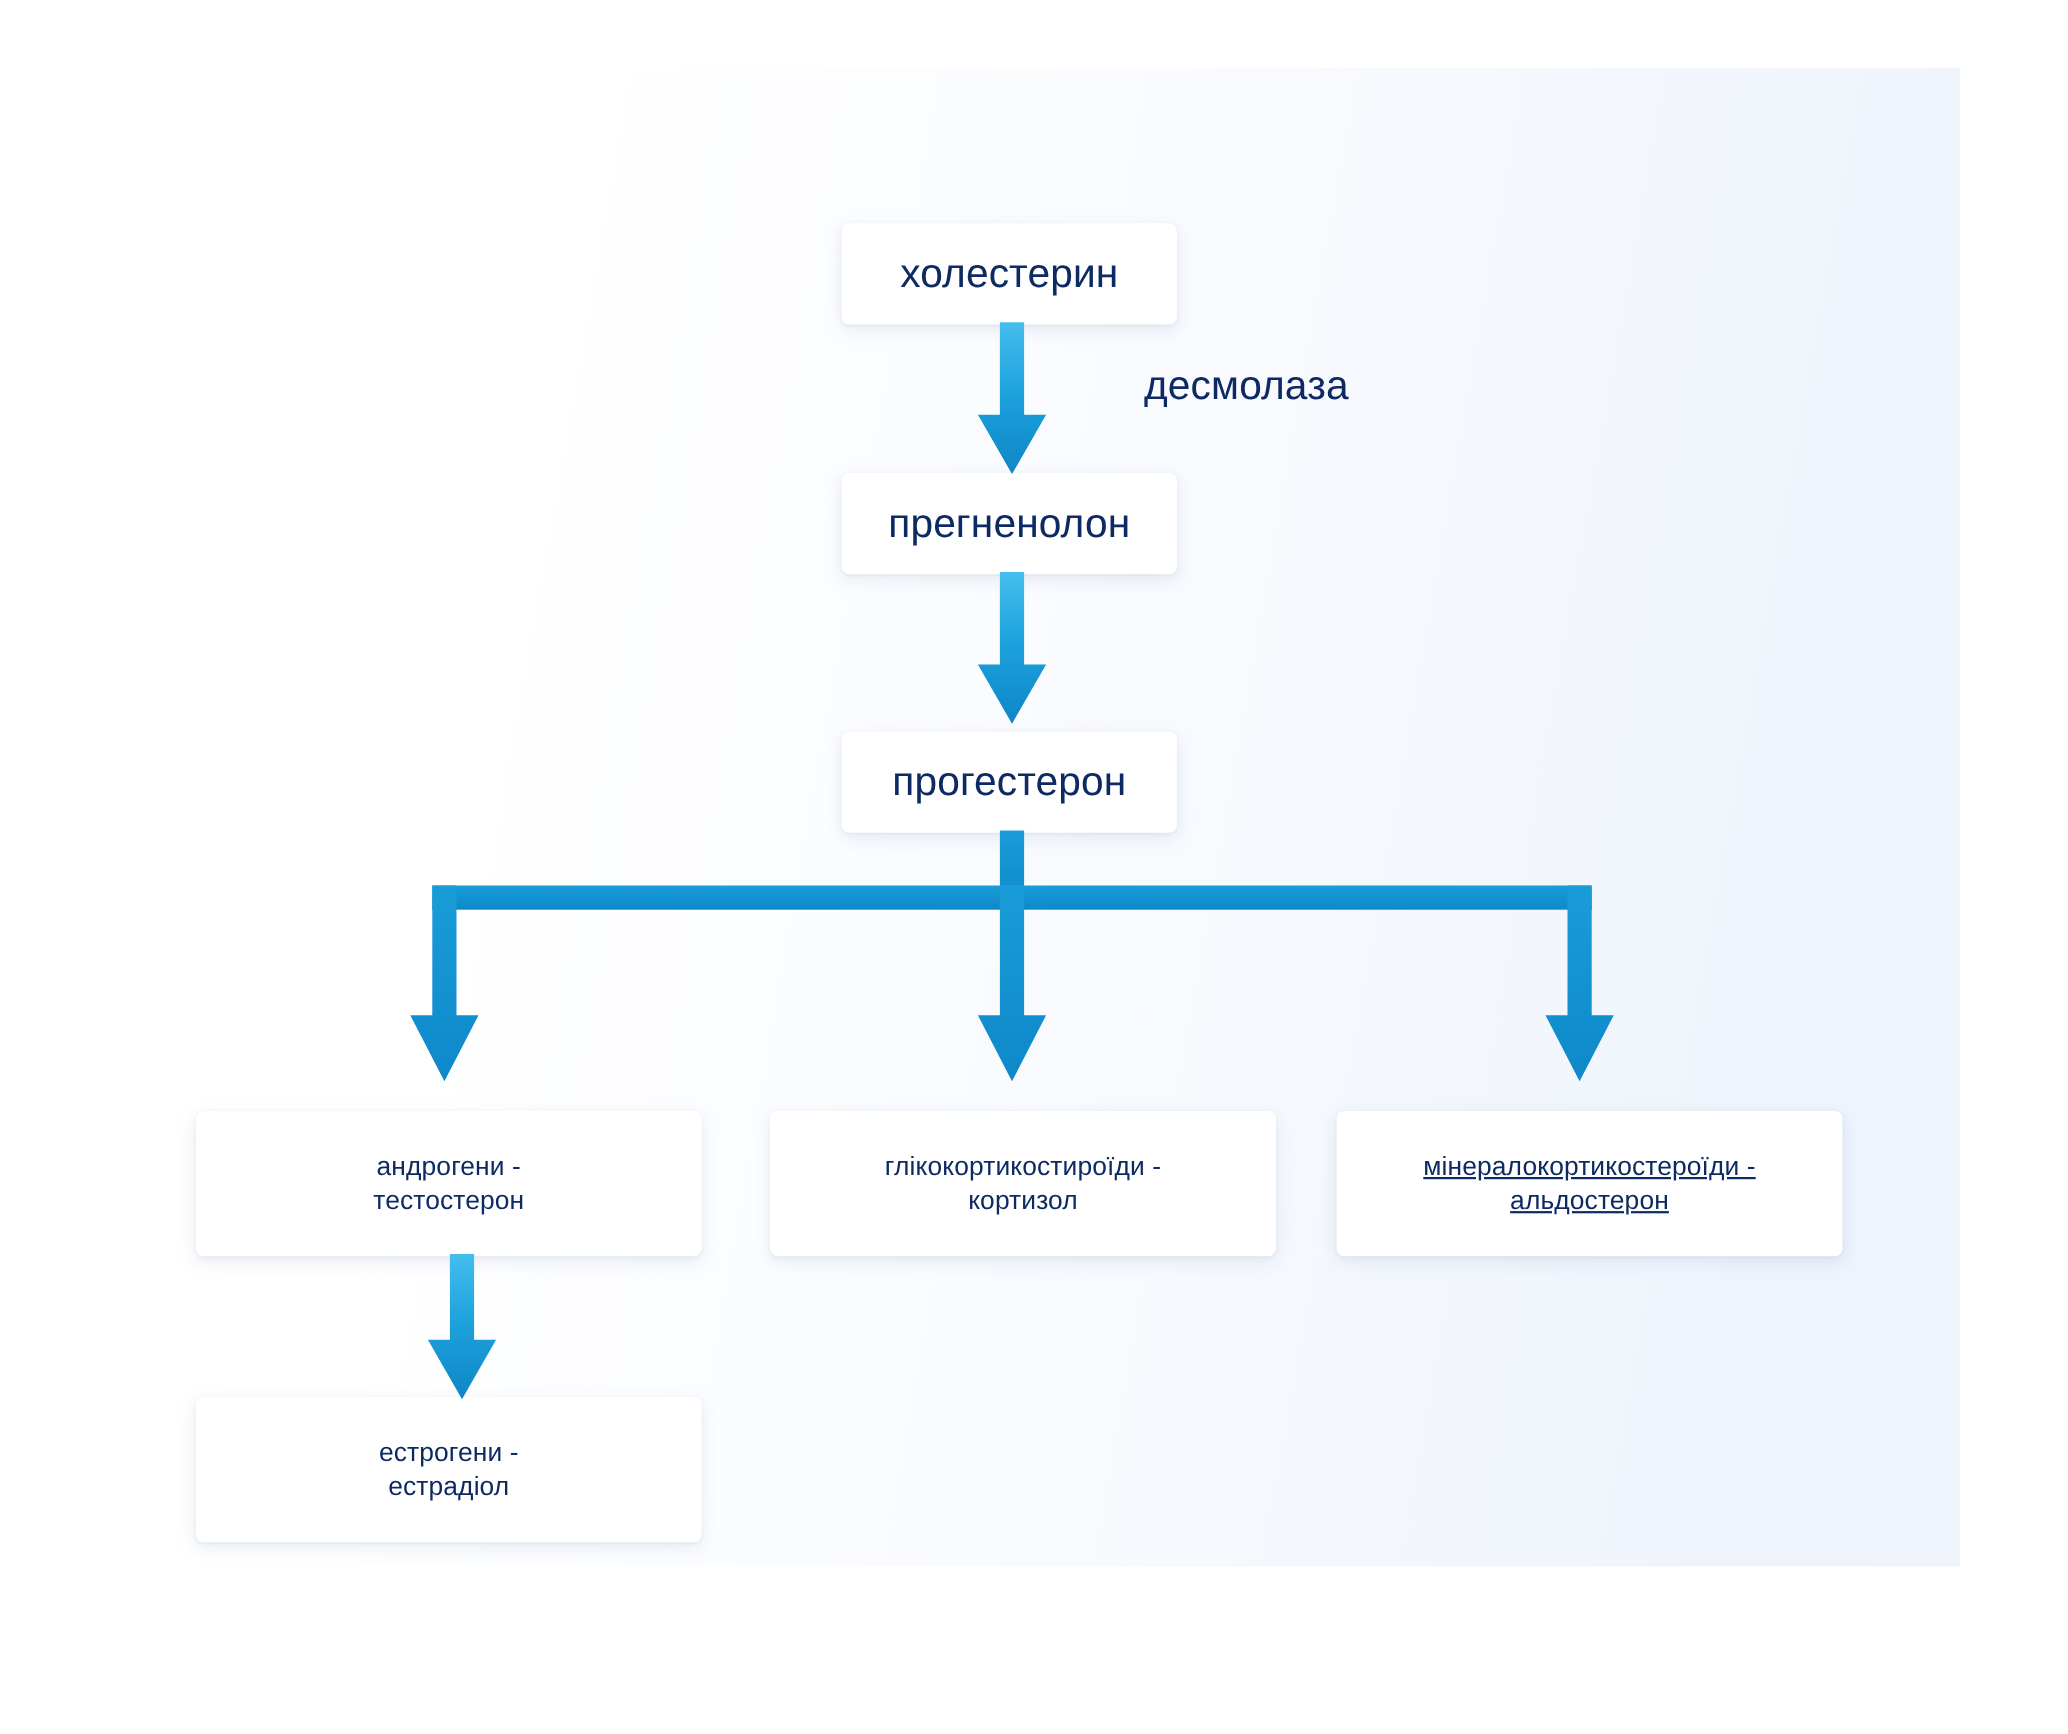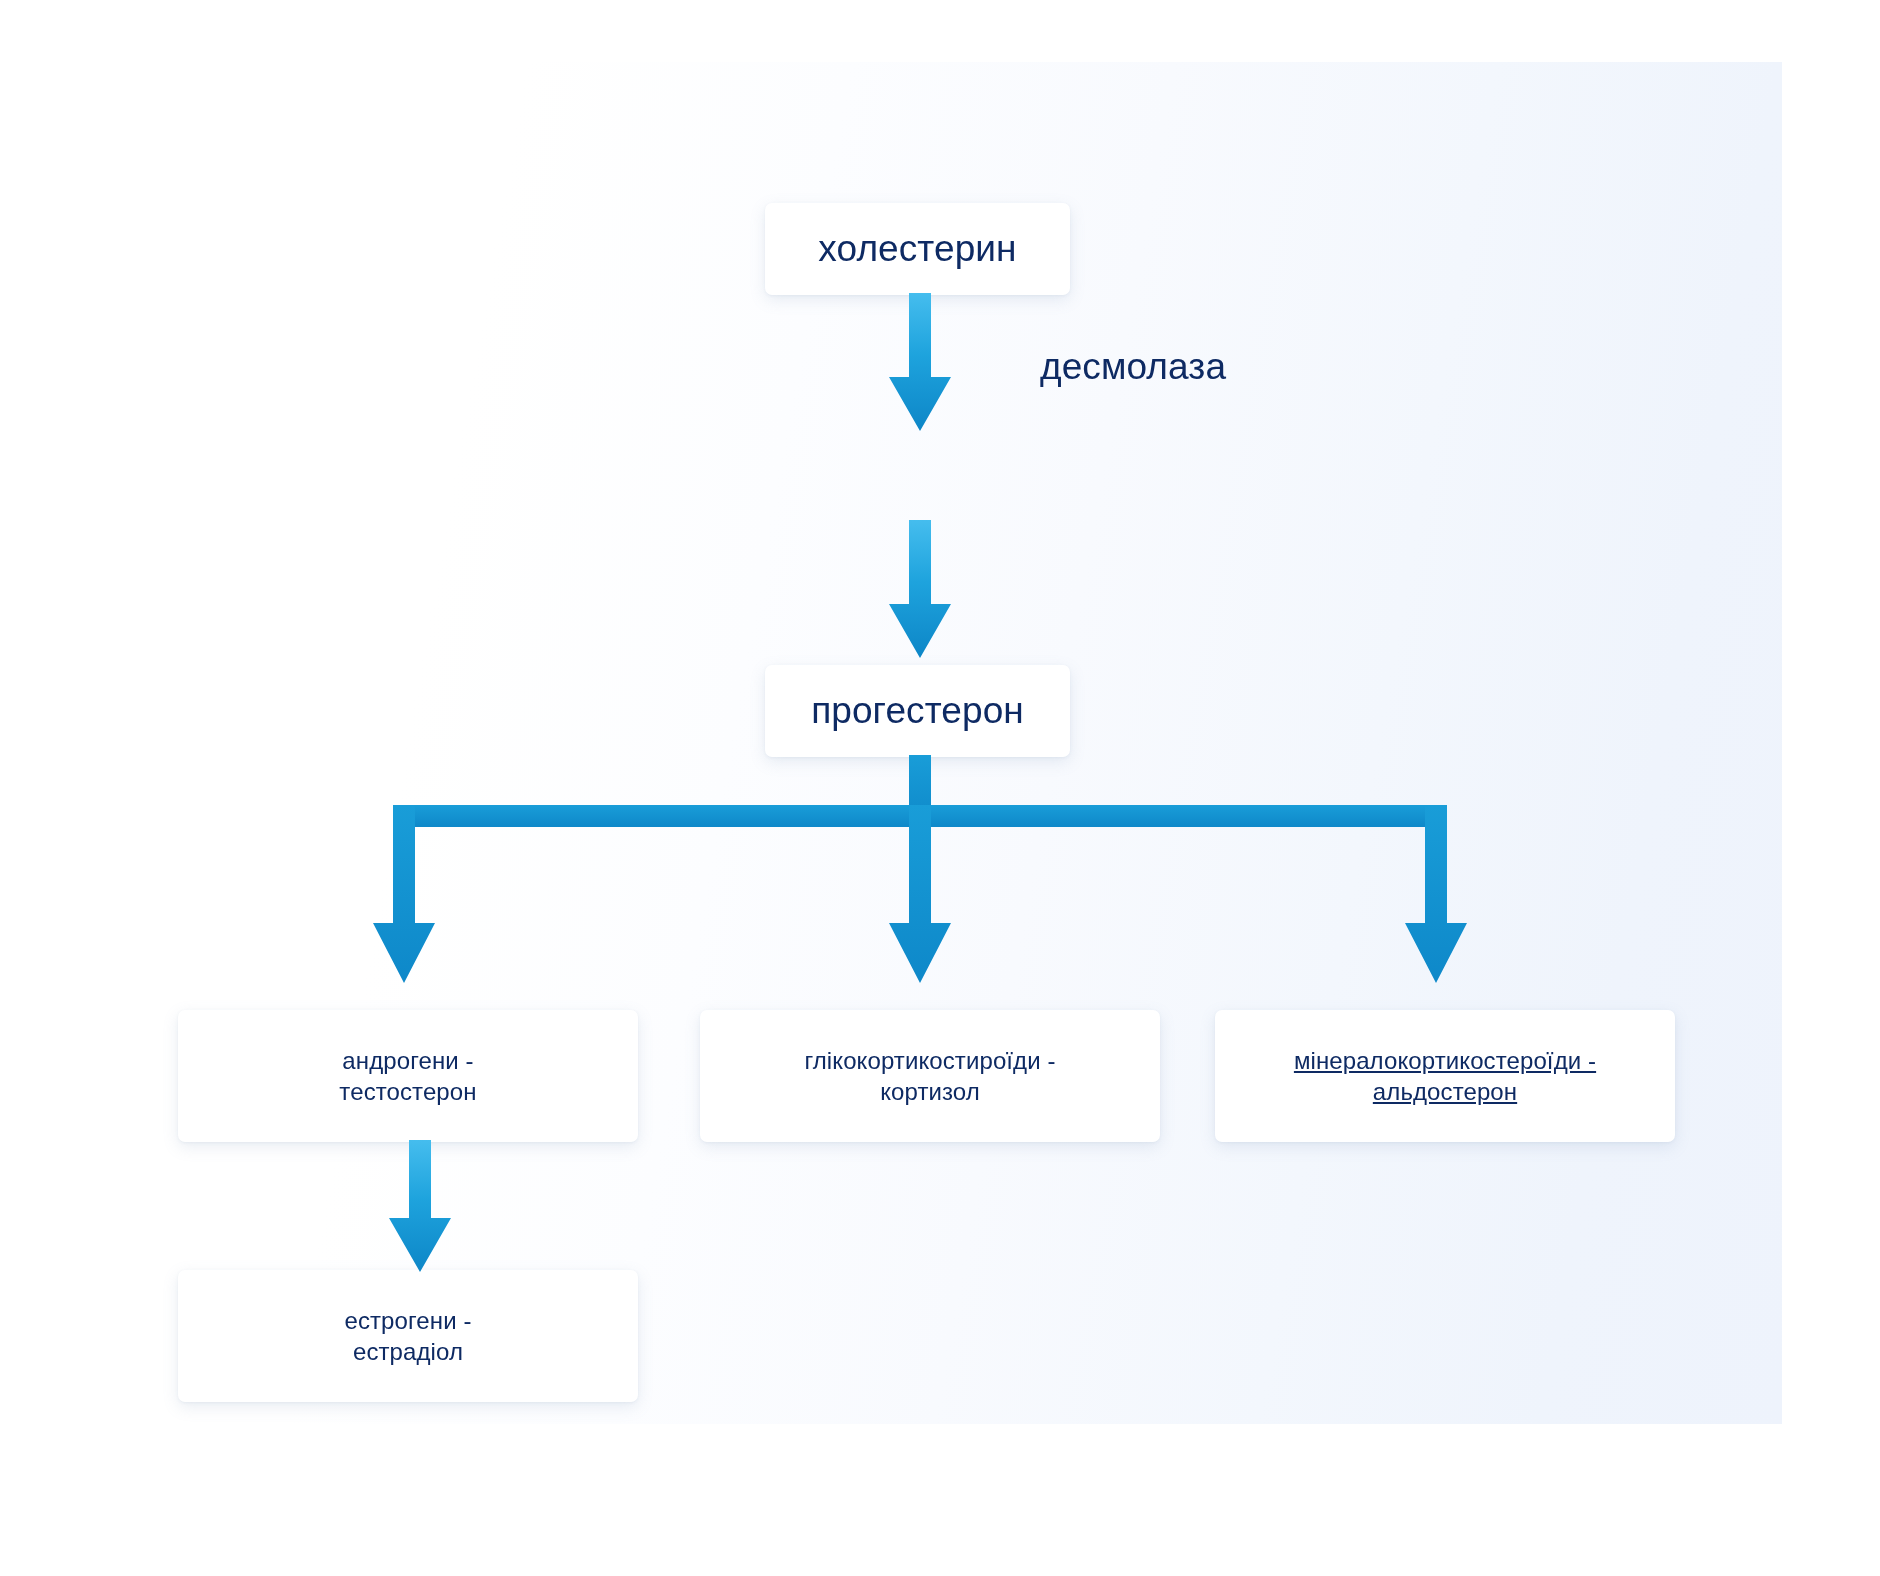--- a/index.html
+++ b/index.html
@@ -83,21 +83,21 @@
   #node-estrogens      { left: 178px;  top: 1270px; width: 460px; height: 132px; }
 
   
   #label-desmolase {
     position: absolute;
     left: 1040px;
     top: 330px;
     width: 330px;
     height: 58px;
     display: flex;
-    align-items: flex-end;
+    align-items: flex-start;
     justify-content: flex-start;
     font-size: 37px;
     color: #0e2a63;
     letter-spacing: 0.1px;
   }
 
   
   .connector {
     position: absolute;
     pointer-events: none;
@@ -113,20 +113,23 @@
 <body>
 
 <div id="canvas">
 
   <div class="bg-panel"></div>
 
   <div class="node primary" id="node-cholesterol">
     <span class="lbl">холестерин</span>
   </div>
 
+  <div class="node primary" id="node-pregnenolone">
+    <span class="lbl">прегненолон</span>
+  </div>
 
   <div class="node primary" id="node-progesterone">
     <span class="lbl">прогестерон</span>
   </div>
 
   <div class="node secondary" id="node-androgens">
     <span class="lbl">андрогени -
 тестостерон</span>
   </div>
 

